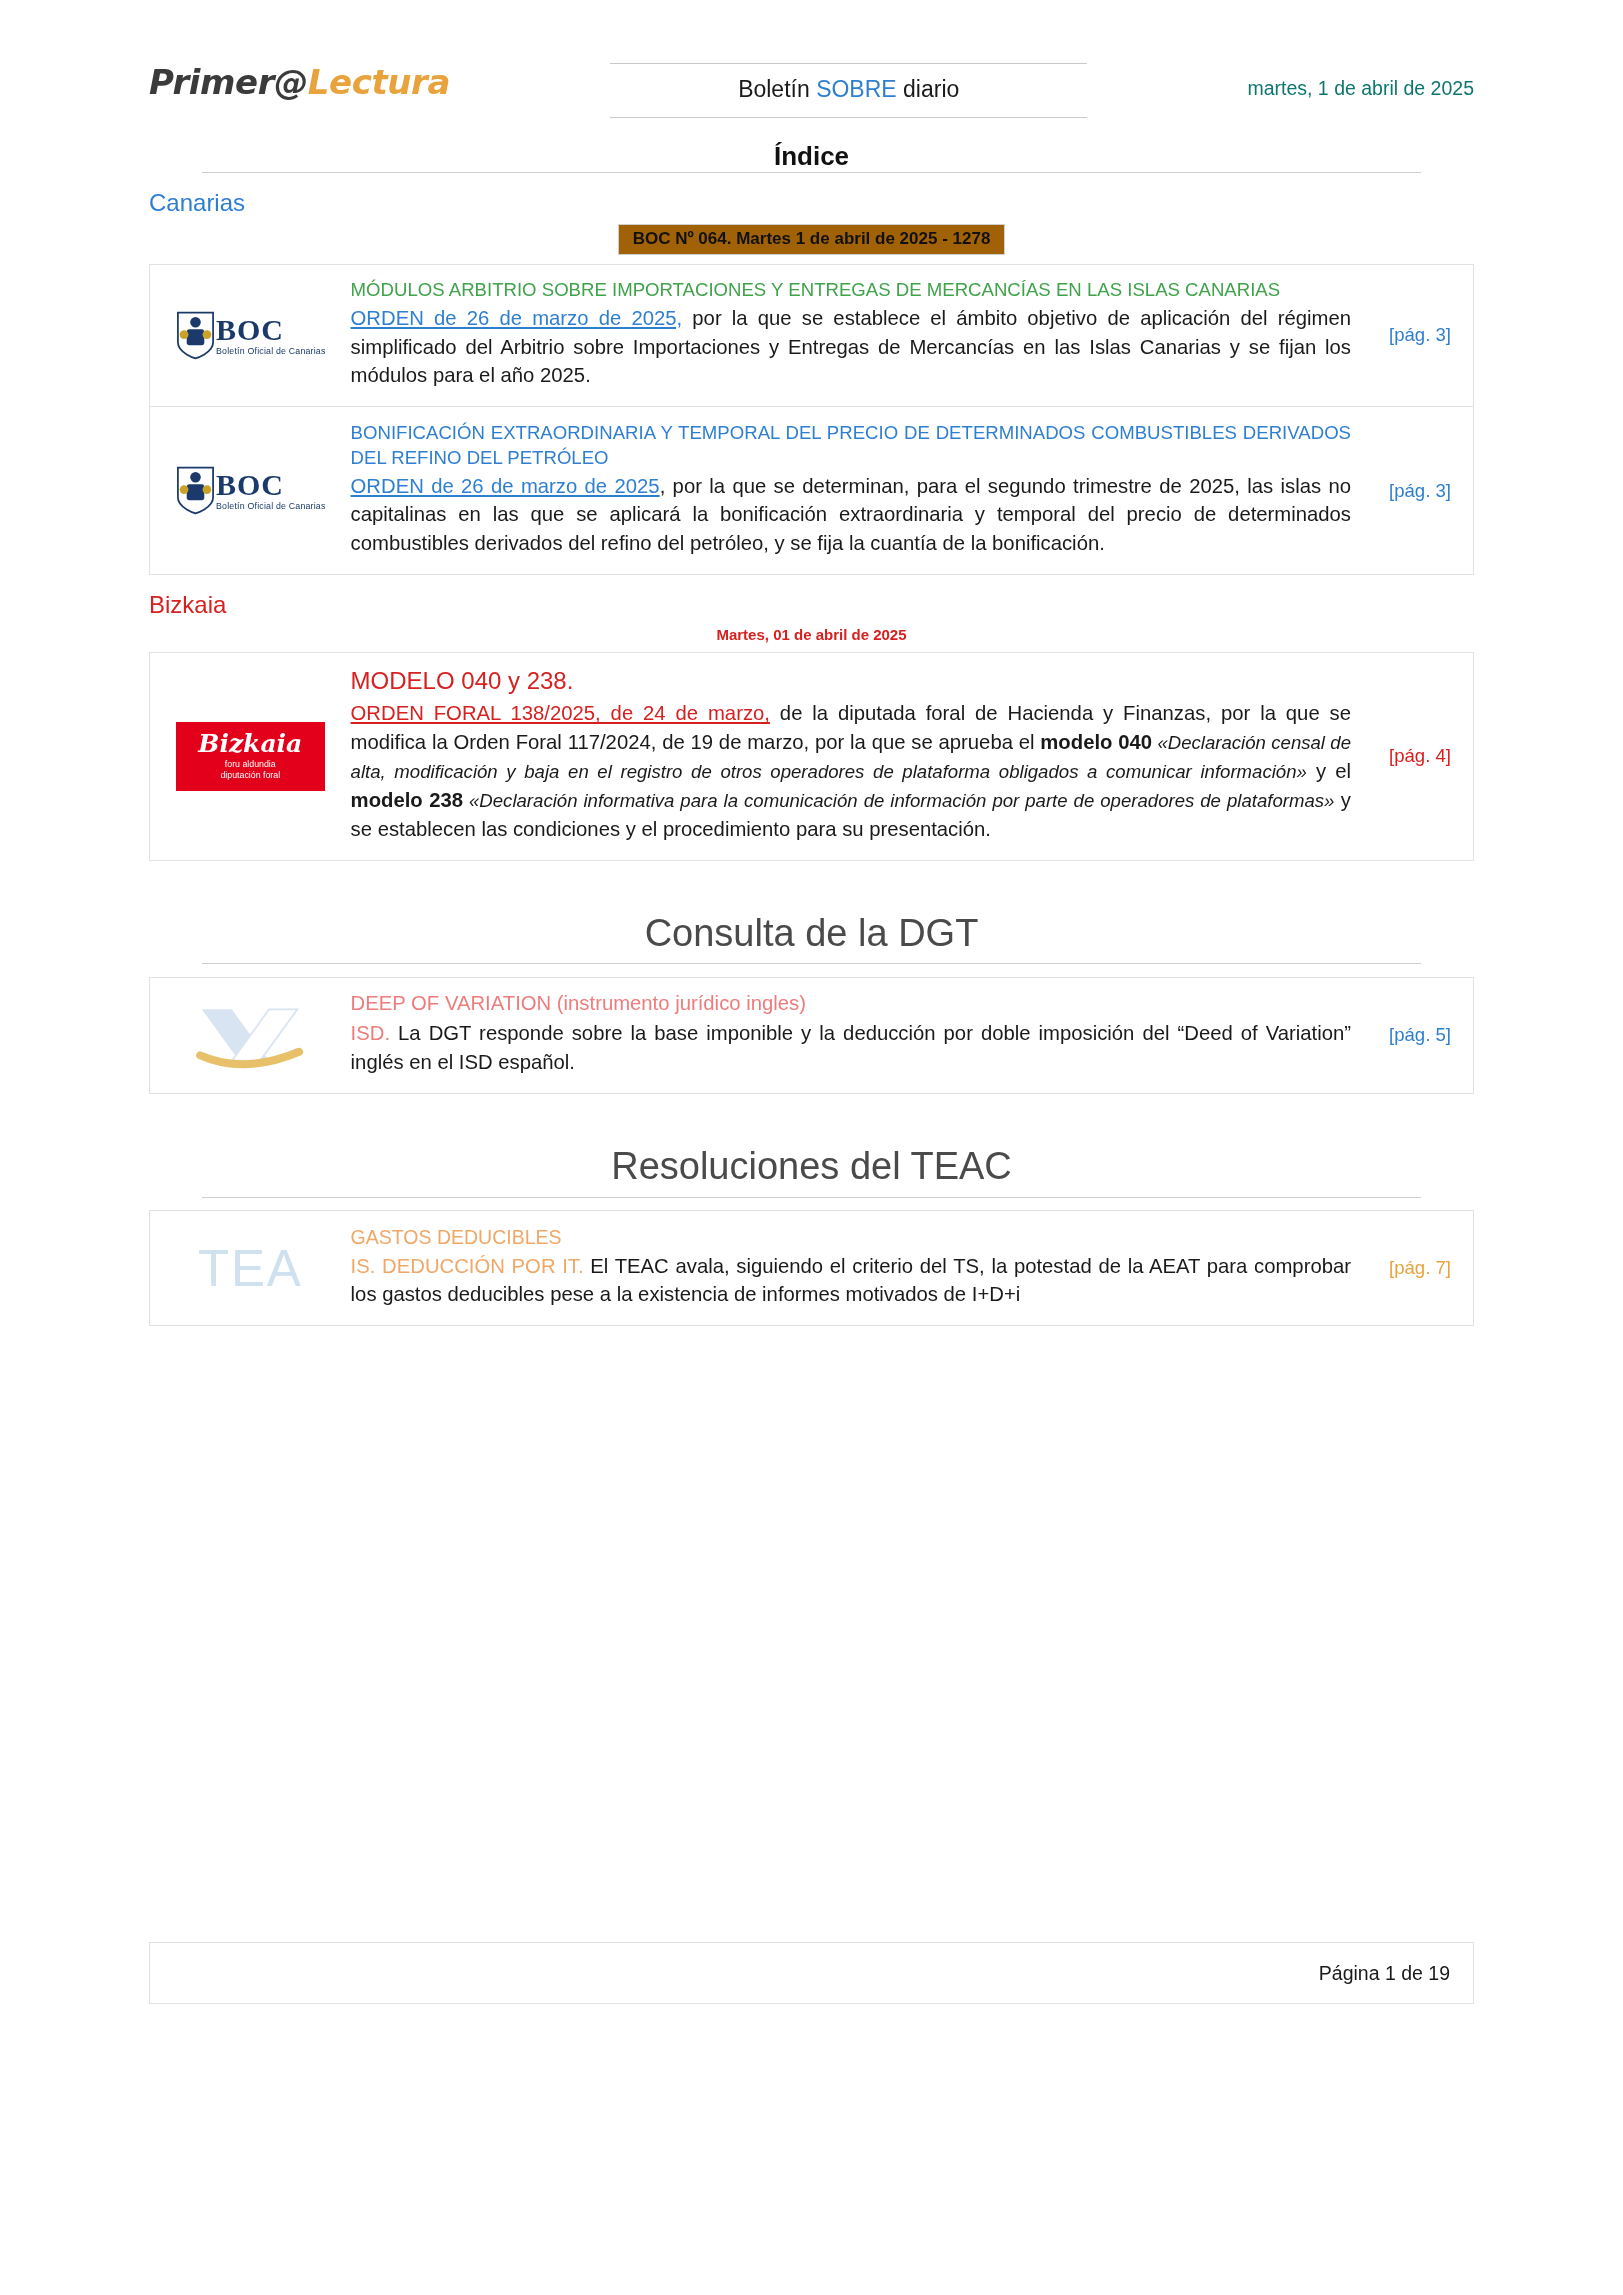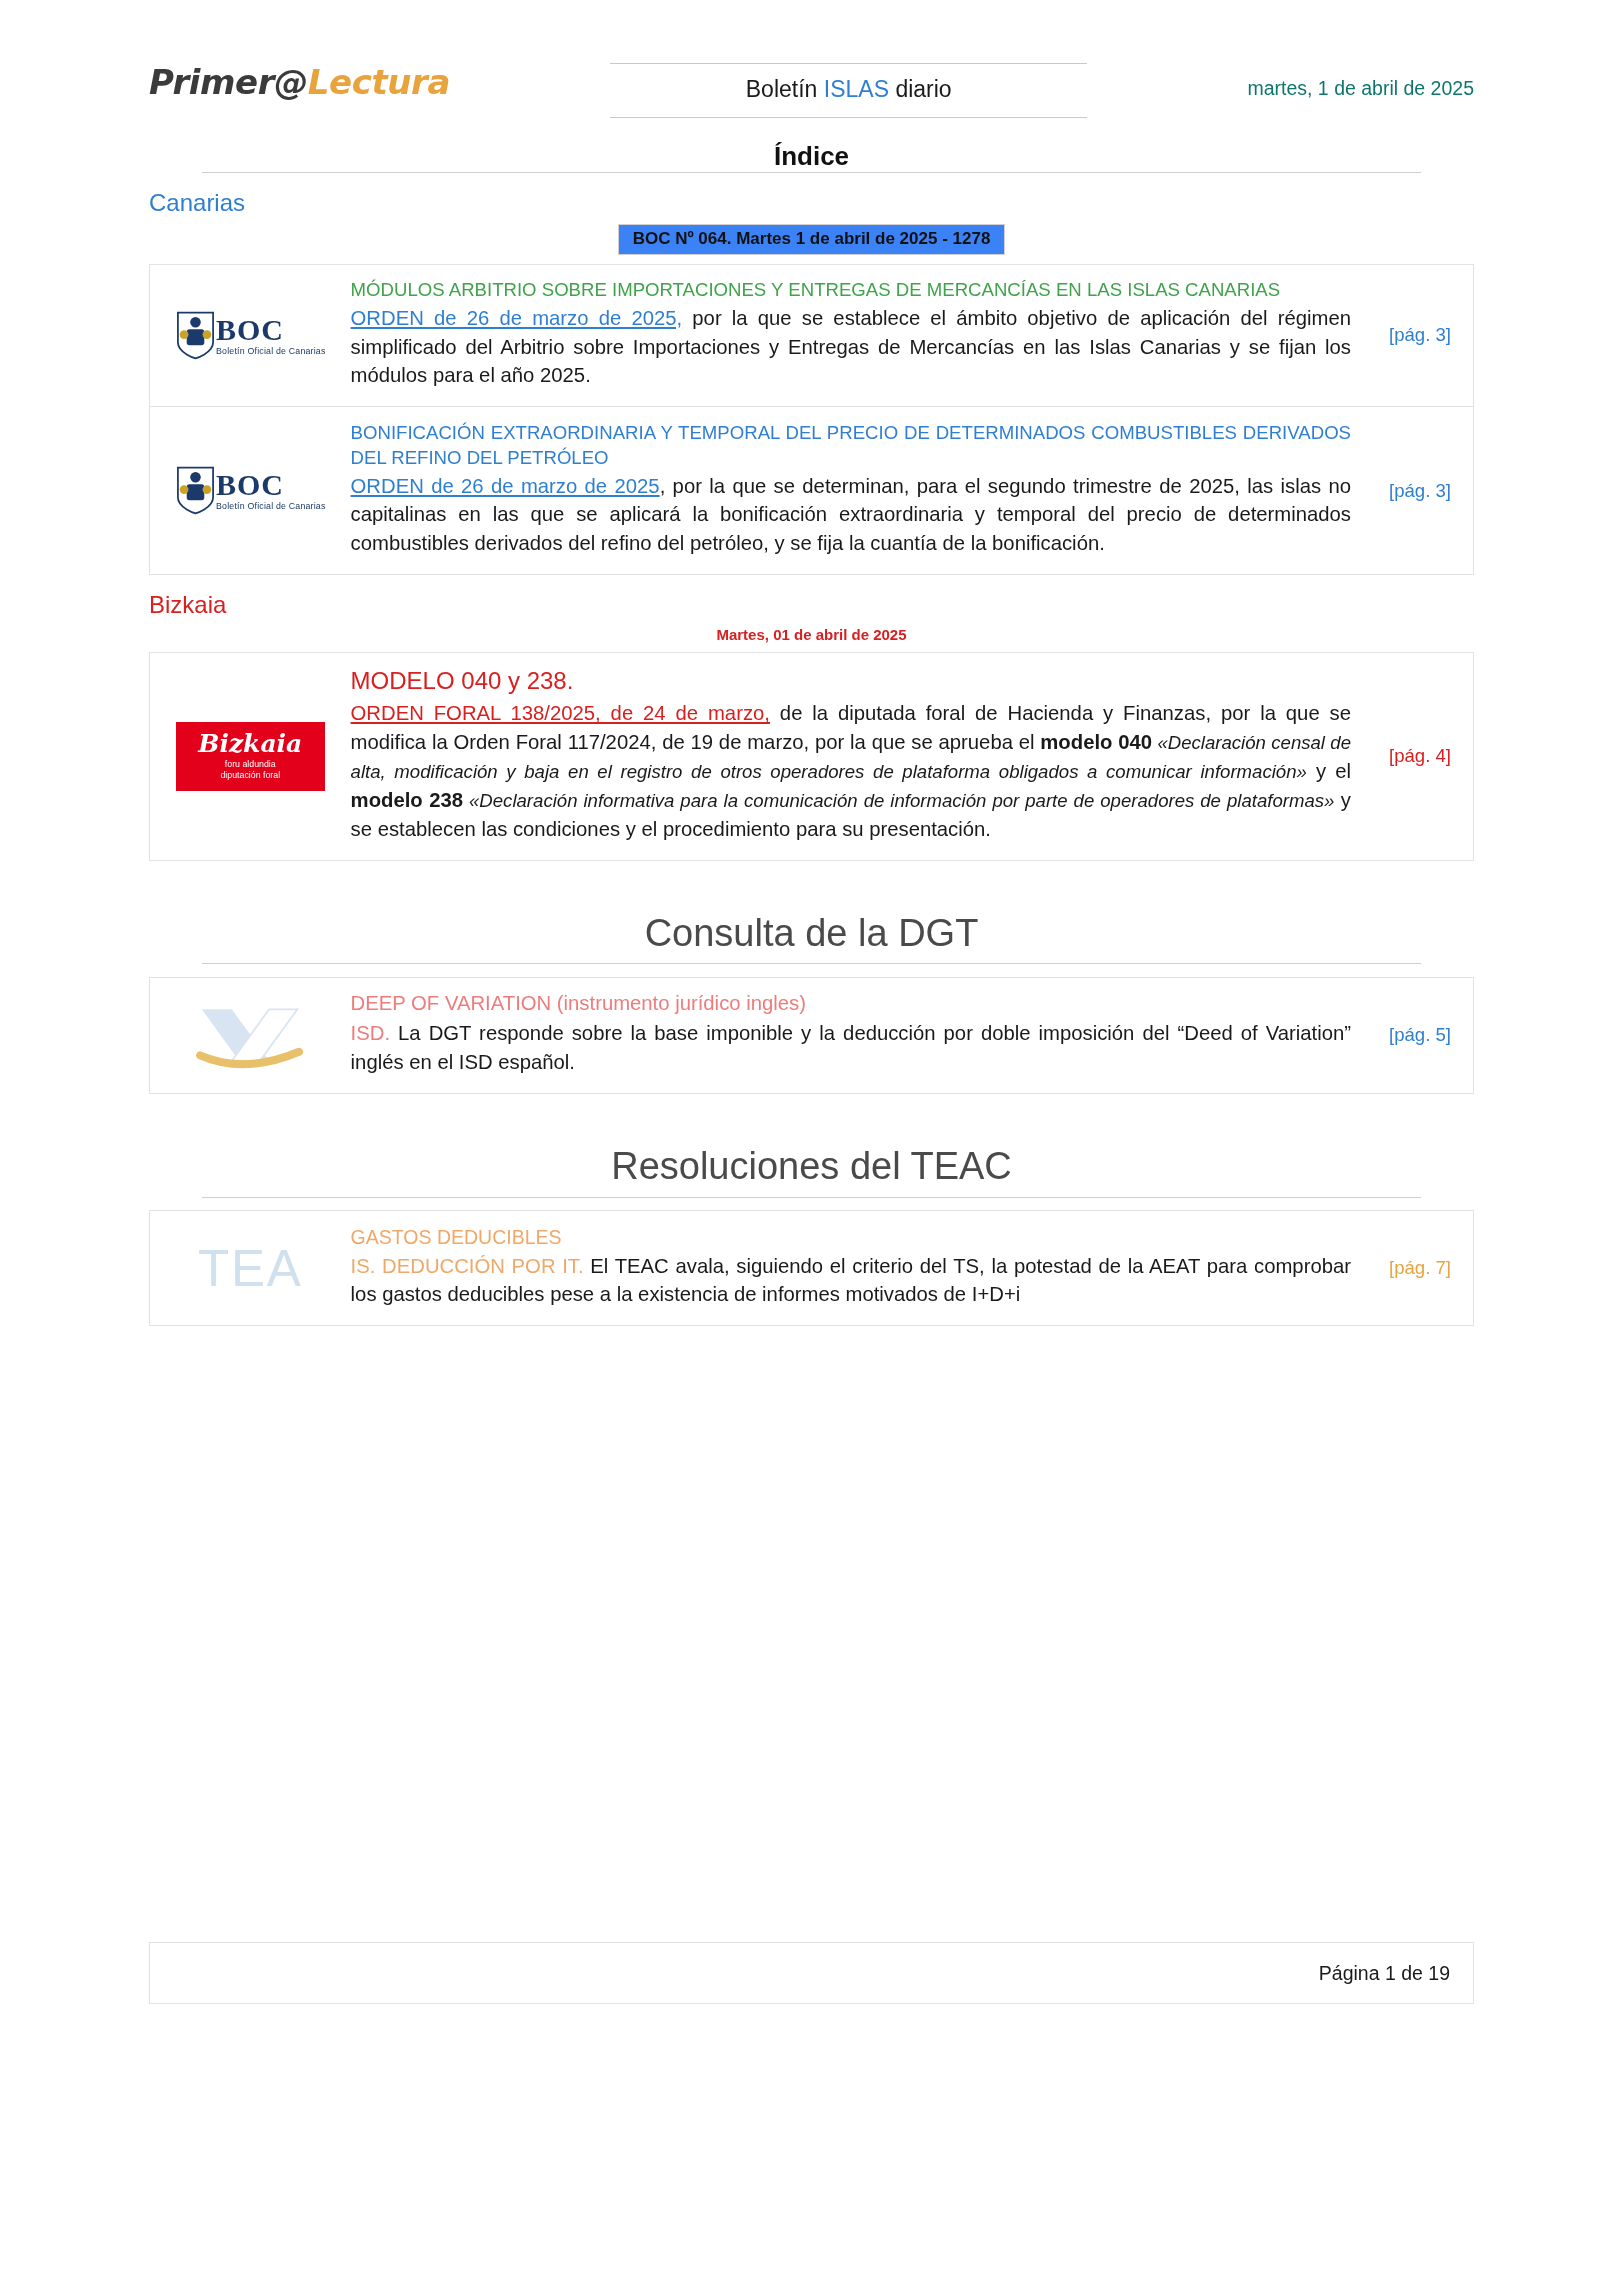--- a/index.html
+++ b/index.html
@@ -94,21 +94,21 @@
     margin-top: 16px;
     margin-bottom: 7px;
   }
   .sub-title.canarias { color: #2f7fd1; }
   .sub-title.bizkaia { color: #d7201f; }
 
   .boc-badge {
     display: block;
     width: max-content;
     margin: 3.5px auto 8.8px auto;
-    background: #3b82f6;
+    background: #a16207;
     border: 0.9px solid #d0d0d0;
     padding: 4.4px 14px;
     font-size: 17px;
     font-weight: bold;
     color: #111;
   }
   .date-small {
     text-align: center;
     font-size: 15px;
     font-weight: bold;
@@ -238,21 +238,21 @@
 <div class="page">
 
   <div class="header">
     <div class="brand">
       <span class="b1">Primer@</span><span class="b2">Lectura</span>
     </div>
 
     <div class="header-center">
       <div class="rule-top"></div>
       <div class="header-title">
-        <span>Boletín </span><span class="fiscal">ISLAS</span><span> diario</span>
+        <span>Boletín </span><span class="fiscal">SOBRE</span><span> diario</span>
       </div>
       <div class="rule-bottom"></div>
     </div>
 
     <div class="header-date">martes, 1 de abril de 2025</div>
   </div>
 
   <div class="indice">Índice</div>
 
   <div class="section-rule"></div>

